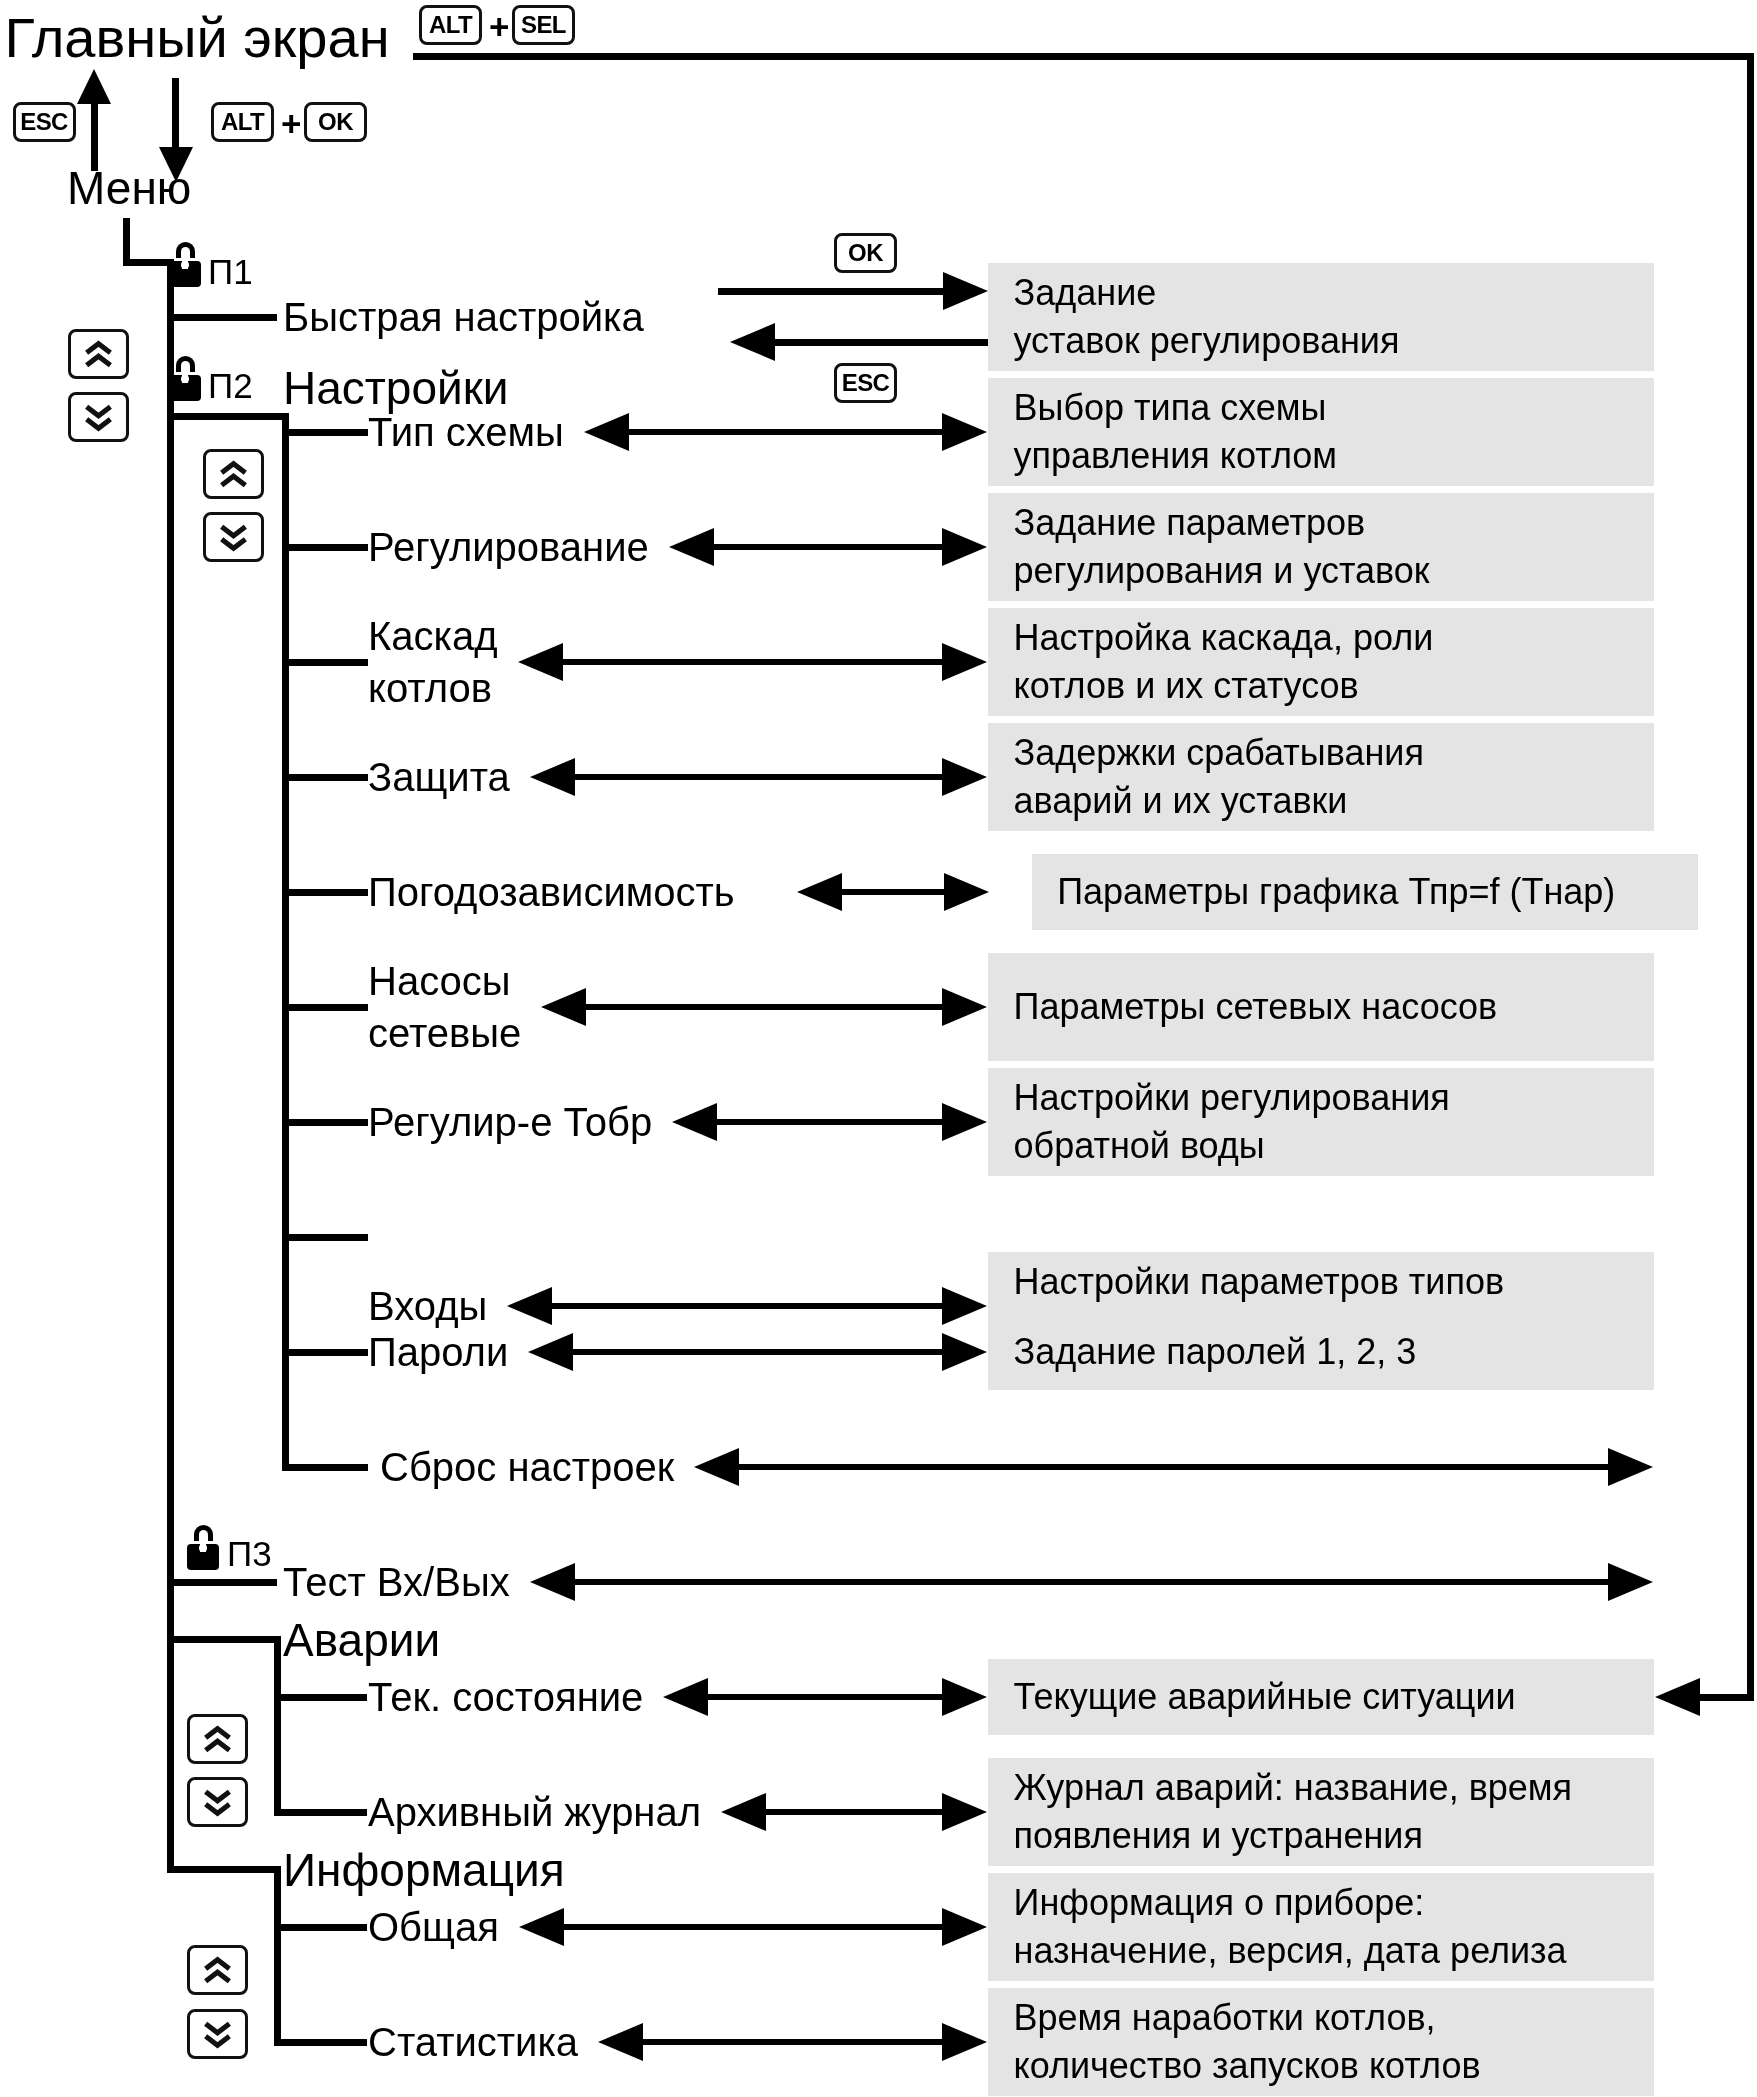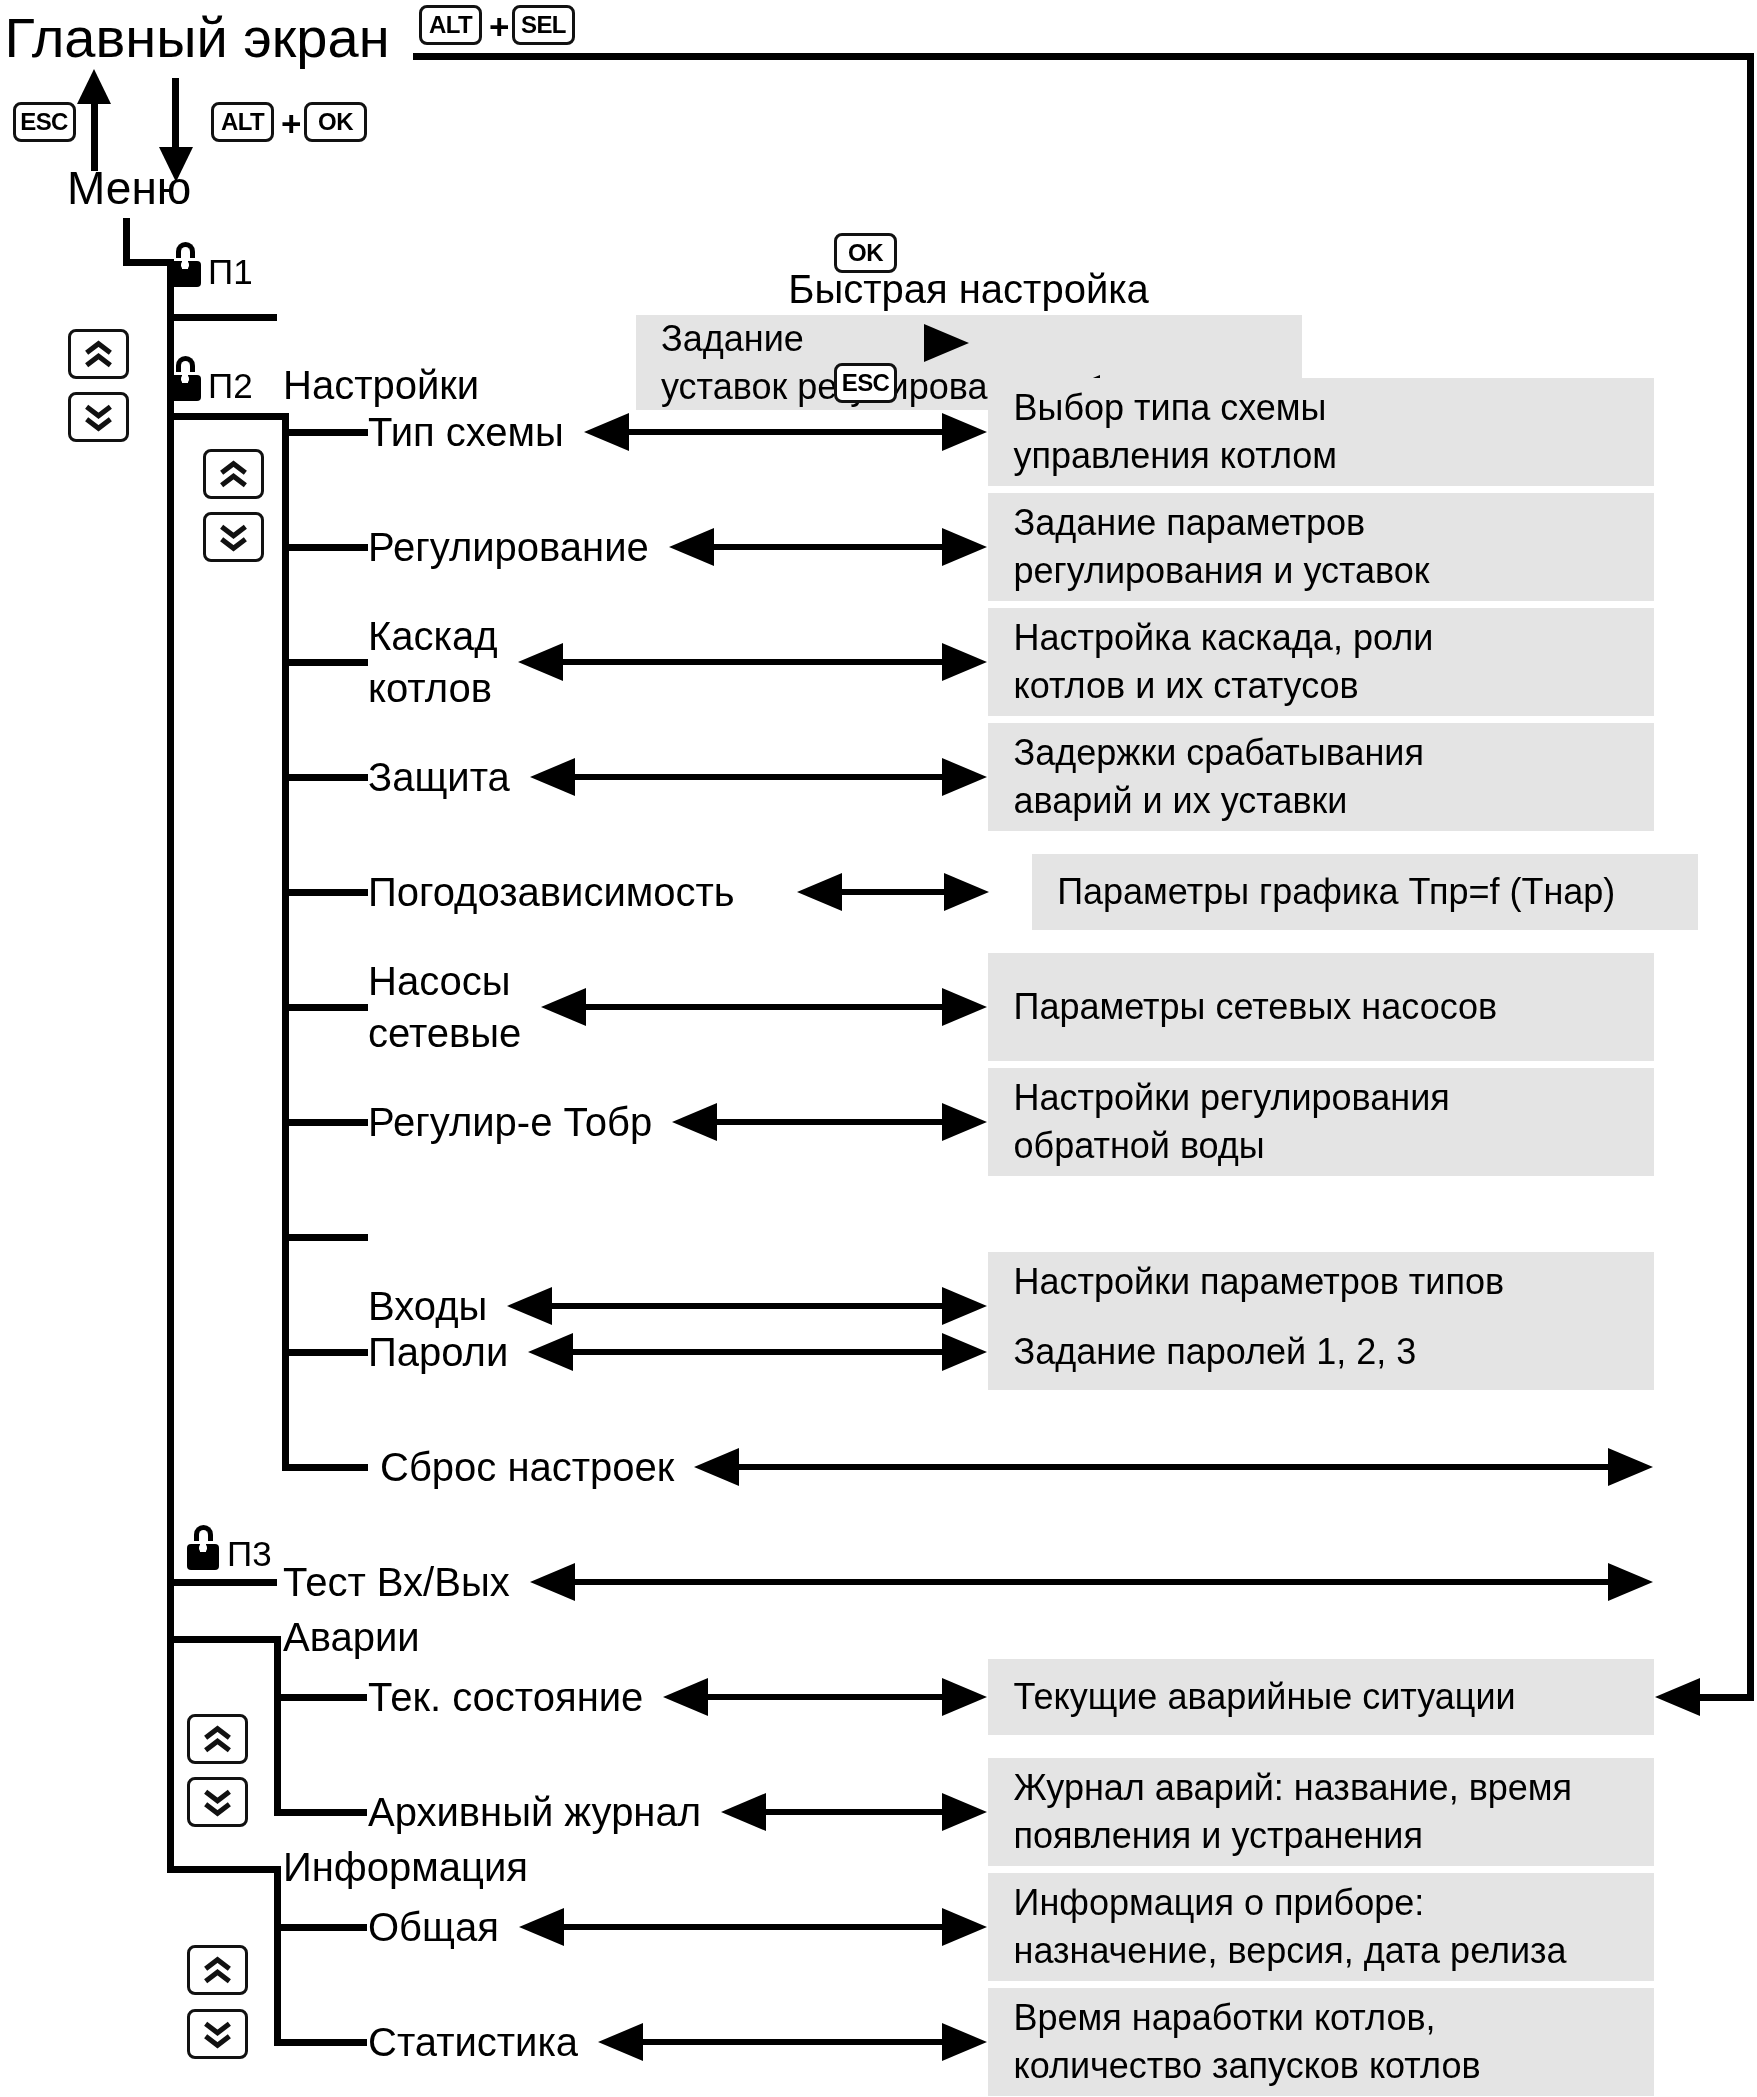--- a/index.html
+++ b/index.html
@@ -5,21 +5,21 @@
   html,body{margin:0;padding:0;}
   body{
     width:1758px;height:2097px;position:relative;background:#ffffff;
     font-family:"Liberation Sans", sans-serif;color:#000;overflow:hidden;
   }
   .abs{position:absolute;}
   .line{position:absolute;background:#000;}
   
   .title{font-size:56px;line-height:1.05;white-space:nowrap;}
   .menu-title{font-size:46px;line-height:1.05;white-space:nowrap;}
-  .node-label{font-size:40px;line-height:1.12;white-space:pre-line;}
+  .node-label{font-size:46px;line-height:1.12;white-space:pre-line;}
   .p-label{font-size:35px;line-height:1;white-space:nowrap;}
   
   .key{
     position:absolute;width:63px;height:40px;box-sizing:border-box;
     border:3.4px solid #111;border-radius:8px;background:#fff;
     font-size:24px;font-weight:600;text-align:center;line-height:33px;
     letter-spacing:-0.6px;
   }
   .plus{position:absolute;font-size:35px;font-weight:600;line-height:1;}
   .udkey{
@@ -190,21 +190,21 @@
       <polyline points="10,48 31,32 52,48" stroke="#111" stroke-width="9" fill="none"></polyline>
     </svg>
   </div>
 <div class="udkey" style="left:187px;top:2009px;">
     <svg width="35" height="33" viewBox="0 0 62 58">
       <polyline points="10,10 31,26 52,10" stroke="#111" stroke-width="9" fill="none"></polyline>
       <polyline points="10,32 31,48 52,32" stroke="#111" stroke-width="9" fill="none"></polyline>
     </svg>
   </div>
 
-<div class="row" style="left:283px;top:263px;height:108px;flex-direction:column;">
+<div class="row" style="left:283px;top:263px;height:108px;">
   <div class="label">Быстрая настройка</div>
   <div class="mid">
     <div class="sbar" style="left:74px;right:44px;top:25px;"></div>
     <div class="head-right" style="right:0;top:9px;"></div>
     <div class="sbar" style="left:130px;right:0;top:76px;"></div>
     <div class="head-left" style="left:86px;top:60px;"></div>
   </div>
   <div class="gbox">Задание
 уставок регулирования</div>
 </div>

